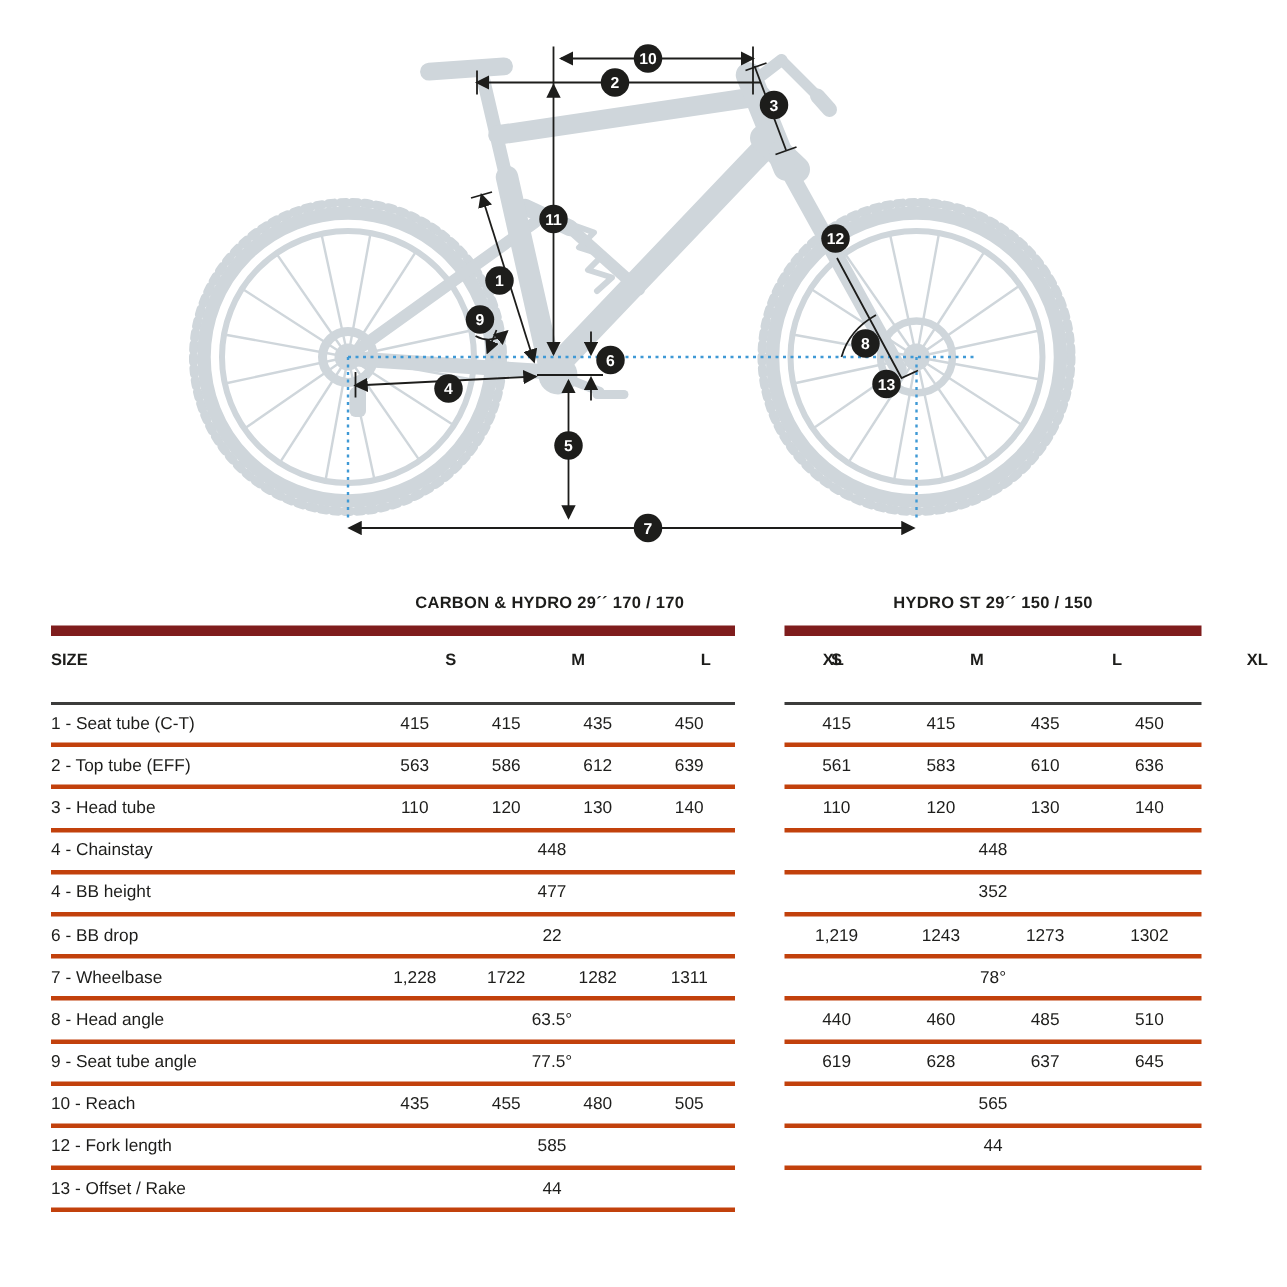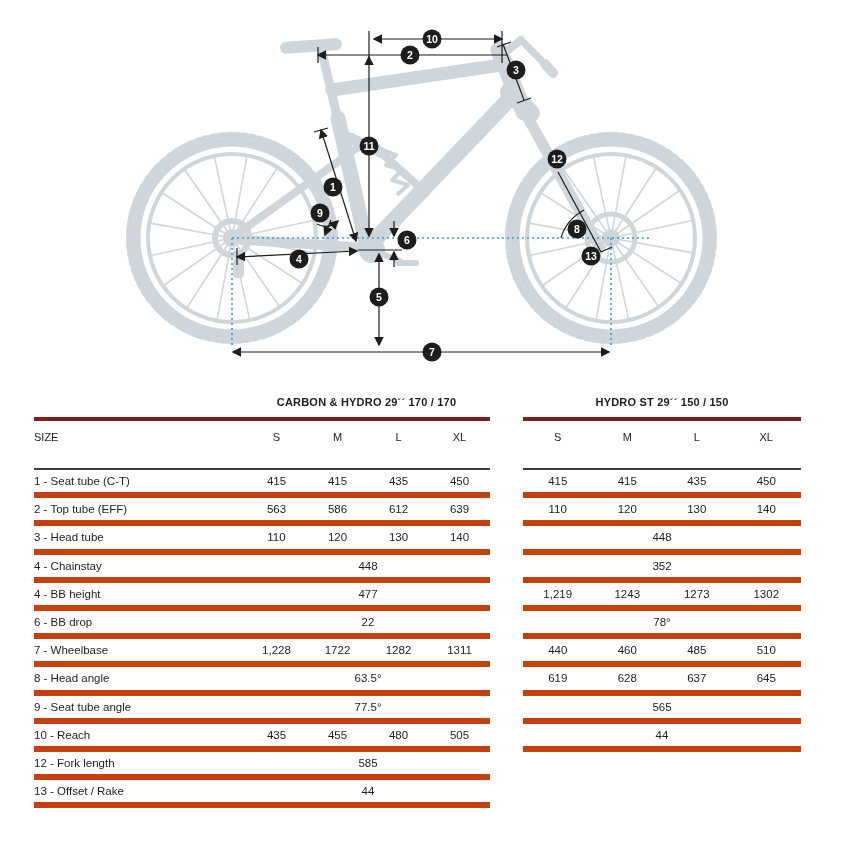--- a/index.html
+++ b/index.html
@@ -8,29 +8,29 @@
     font-family:"Liberation Sans",sans-serif;color:#1d1d1b;
   }
   .diagram-wrap{position:absolute;top:0;left:0;width:858px;height:378px;}
   svg text.callout-num{font-family:"Liberation Sans",sans-serif;font-weight:bold;fill:#ffffff;}
   .tables{position:absolute;left:34px;top:392px;display:flex;gap:33px;}
   .tbl{box-sizing:border-box;}
   .t-left{width:456px;}
   .t-right{width:278px;}
   .ttl{font-size:11px;font-weight:bold;height:25px;line-height:21px;text-align:center;letter-spacing:.2px;}
   .t-left .ttl{margin-left:209px;width:247px;}
-  .thead{border-top:4px solid #7f1d1d;height:51px;box-sizing:border-box;padding-top:10px;
-         display:grid;font-weight:normal;font-size:11px;}
+  .thead{border-top:7px solid #7f1d1d;height:51px;box-sizing:border-box;padding-top:10px;
+         display:grid;font-weight:bold;font-size:11px;gap:24px;}
   .t-left .thead, .t-left .trow{grid-template-columns:212px 61px 61px 61px 61px;}
   .t-right .thead, .t-right .trow{grid-template-columns:69.5px 69.5px 69.5px 69.5px;}
   .hcell{text-align:center;}
   .hcell.lbl{text-align:left;}
   .tbody{border-top:2px solid #3c3c3b;}
   .trow{display:grid;height:28.2px;box-sizing:border-box;align-items:center;
-        border-bottom:6px solid #c2410c;font-size:11.5px;}
+        border-bottom:3px solid #c2410c;font-size:11.5px;}
   .cell{text-align:center;white-space:nowrap;}
   .cell.lbl{text-align:left;}
   .t-left .merged{grid-column:2/6;}
   .t-right .merged{grid-column:1/5;}
 </style>
 </head>
 <body>
 
 <div class="diagram-wrap">
 <svg width="858" height="378" viewBox="0 0 858 378">
@@ -291,20 +291,26 @@
         <div class="hcell">XL</div>
       </div>
     <div class="tbody" id="body-right">
         <div class="trow">
           <div class="cell">415</div>
           <div class="cell">415</div>
           <div class="cell">435</div>
           <div class="cell">450</div>
         </div>
         <div class="trow">
+          <div class="cell">561</div>
+          <div class="cell">583</div>
+          <div class="cell">610</div>
+          <div class="cell">636</div>
+        </div>
+        <div class="trow">
           <div class="cell">110</div>
           <div class="cell">120</div>
           <div class="cell">130</div>
           <div class="cell">140</div>
         </div>
         <div class="trow">
           <div class="cell merged">448</div>
         </div>
         <div class="trow">
           <div class="cell merged">352</div>

